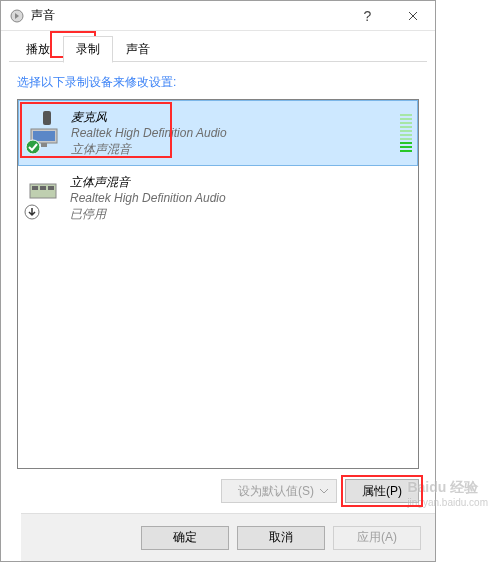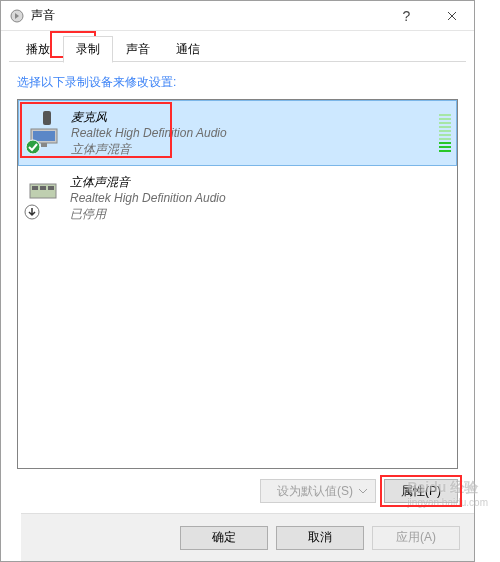--- a/index.html
+++ b/index.html
@@ -1,17 +1,17 @@
 <!DOCTYPE html>
 <html><head>
 <meta charset="utf-8">
 <style>
   * { box-sizing: border-box; margin: 0; padding: 0; font-family: "Microsoft YaHei", "Segoe UI", sans-serif; }
   body { background: #fff; width: 500px; height: 562px; overflow: hidden; position: relative; }
-  .window { width: 475px; height: 562px; border: 1px solid #9e9e9e; background: #fff; display: flex; flex-direction: column; }
+  .window { width: 436px; height: 562px; border: 1px solid #9e9e9e; background: #fff; display: flex; flex-direction: column; }
   .titlebar { height: 30px; display: flex; align-items: center; padding: 0 0 0 8px; border-bottom: 1px solid #e5e5e5; }
   .titlebar .icon { width: 16px; height: 16px; margin-right: 6px; }
   .titlebar .title { font-size: 12px; flex: 1; color: #000; }
   .titlebar .winbtns { display: flex; }
   .titlebar .winbtn { width: 45px; height: 29px; display: flex; align-items: center; justify-content: center; }
   .titlebar .winbtn svg { stroke: #444; }
   .tabs { display: flex; padding: 4px 8px 0 12px; position: relative; }
   .tab { padding: 4px 12px; font-size: 12px; border: 1px solid transparent; background: #fff; cursor: default; position: relative; top: 1px; }
   .tab.active { border: 1px solid #d9d9d9; border-bottom: 1px solid #fff; background: #fff; z-index: 2; }
   .tabline { position: absolute; bottom: 0; left: 8px; right: 8px; height: 1px; background: #d9d9d9; z-index: 1; }
@@ -58,21 +58,20 @@
             <path d="M1 1 L9 9 M9 1 L1 9" stroke-width="1"></path>
           </svg>
       </div>
     </div>
   </div>
 
   <div class="tabs">
     <div class="tab">播放</div>
     <div class="tab active">录制</div>
     <div class="tab">声音</div>
-    <div class="tab">通信</div>
     <div class="tabline"></div>
     <div class="highlight-tab" style="left:49px; top:0px; width:46px; height:27px;"></div>
   </div>
 
   <div class="content">
     <div class="instr">选择以下录制设备来修改设置:</div>
 
     <div class="listbox">
       <div class="device selected">
         <div class="devicon">

